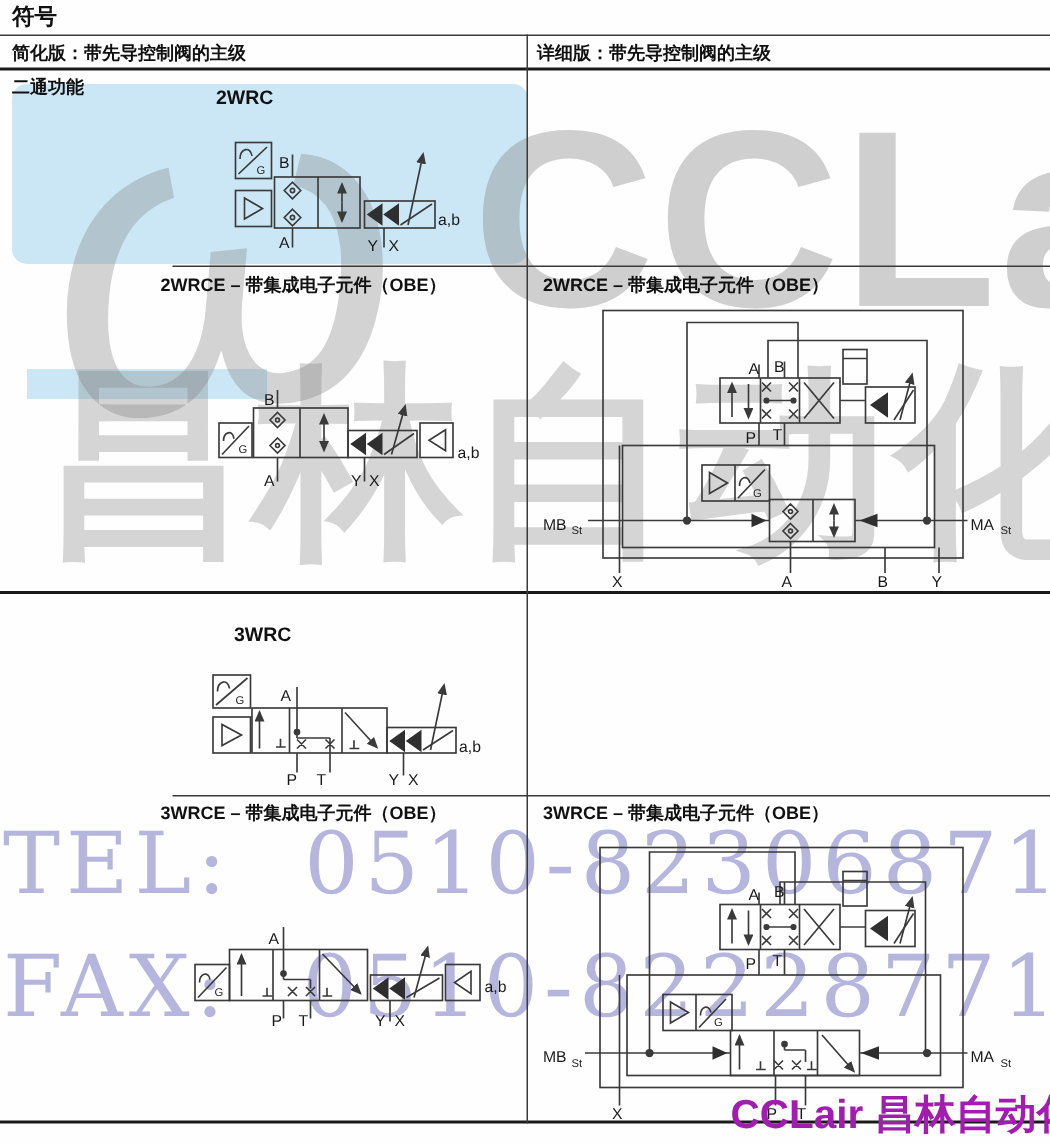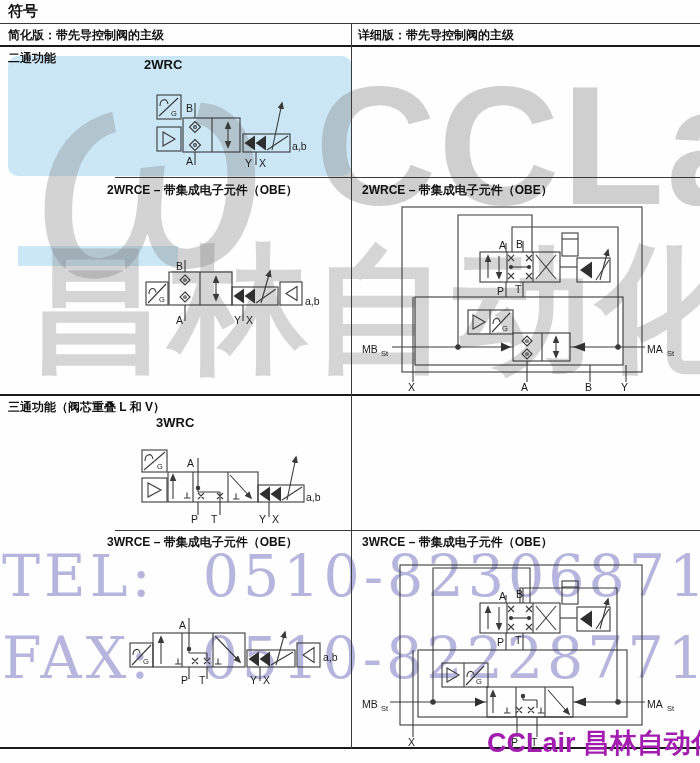--- a/index.html
+++ b/index.html
@@ -49,21 +49,20 @@
   <div class="abs thick z2" style="left:0;top:747px;width:700px;height:2px;"></div>
   <div class="abs vline z2" style="left:351px;top:23px;width:1px;height:726px;"></div>
 
   <div class="abs txt z2" style="left:8px;top:2px;font-size:15px;">符号</div>
   <div class="abs txt z2" style="left:358px;top:27px;font-size:12px;">详细版：带先导控制阀的主级</div>
   <div class="abs txt z2" style="left:8px;top:27px;font-size:12px;">简化版：带先导控制阀的主级</div>
   <div class="abs txt z2" style="left:8px;top:50px;font-size:12px;">二通功能</div>
   <div class="abs txt z2" style="left:119px;top:57px;font-size:13px;margin-left:25px;">2WRC</div>
   <div class="abs txt z2" style="left:107px;top:182px;font-size:12px;">2WRCE – 带集成电子元件（OBE）</div>
   <div class="abs txt z2" style="left:362px;top:182px;font-size:12px;">2WRCE – 带集成电子元件（OBE）</div>
-  <div class="abs txt z2" style="left:8px;top:399px;font-size:12px;">三通功能（阀芯重叠 L 和 V）</div>
   <div class="abs txt z2" style="left:120px;top:415px;font-size:13px;margin-left:36px;">3WRC</div>
   <div class="abs txt z2" style="left:107px;top:534px;font-size:12px;">3WRCE – 带集成电子元件（OBE）</div>
   <div class="abs txt z2" style="left:362px;top:534px;font-size:12px;">3WRCE – 带集成电子元件（OBE）</div>
 
   <svg class="diag" style="left:155px;top:93px;" width="165" height="82" viewBox="0 0 165 82">
     <defs>
         <marker id="d1a" markerWidth="8" markerHeight="8" refX="5.5" refY="3" orient="auto">
           <path d="M0,0 L7,3 L0,6 Z" fill="#3a3a3a"></path>
         </marker>
       </defs>

